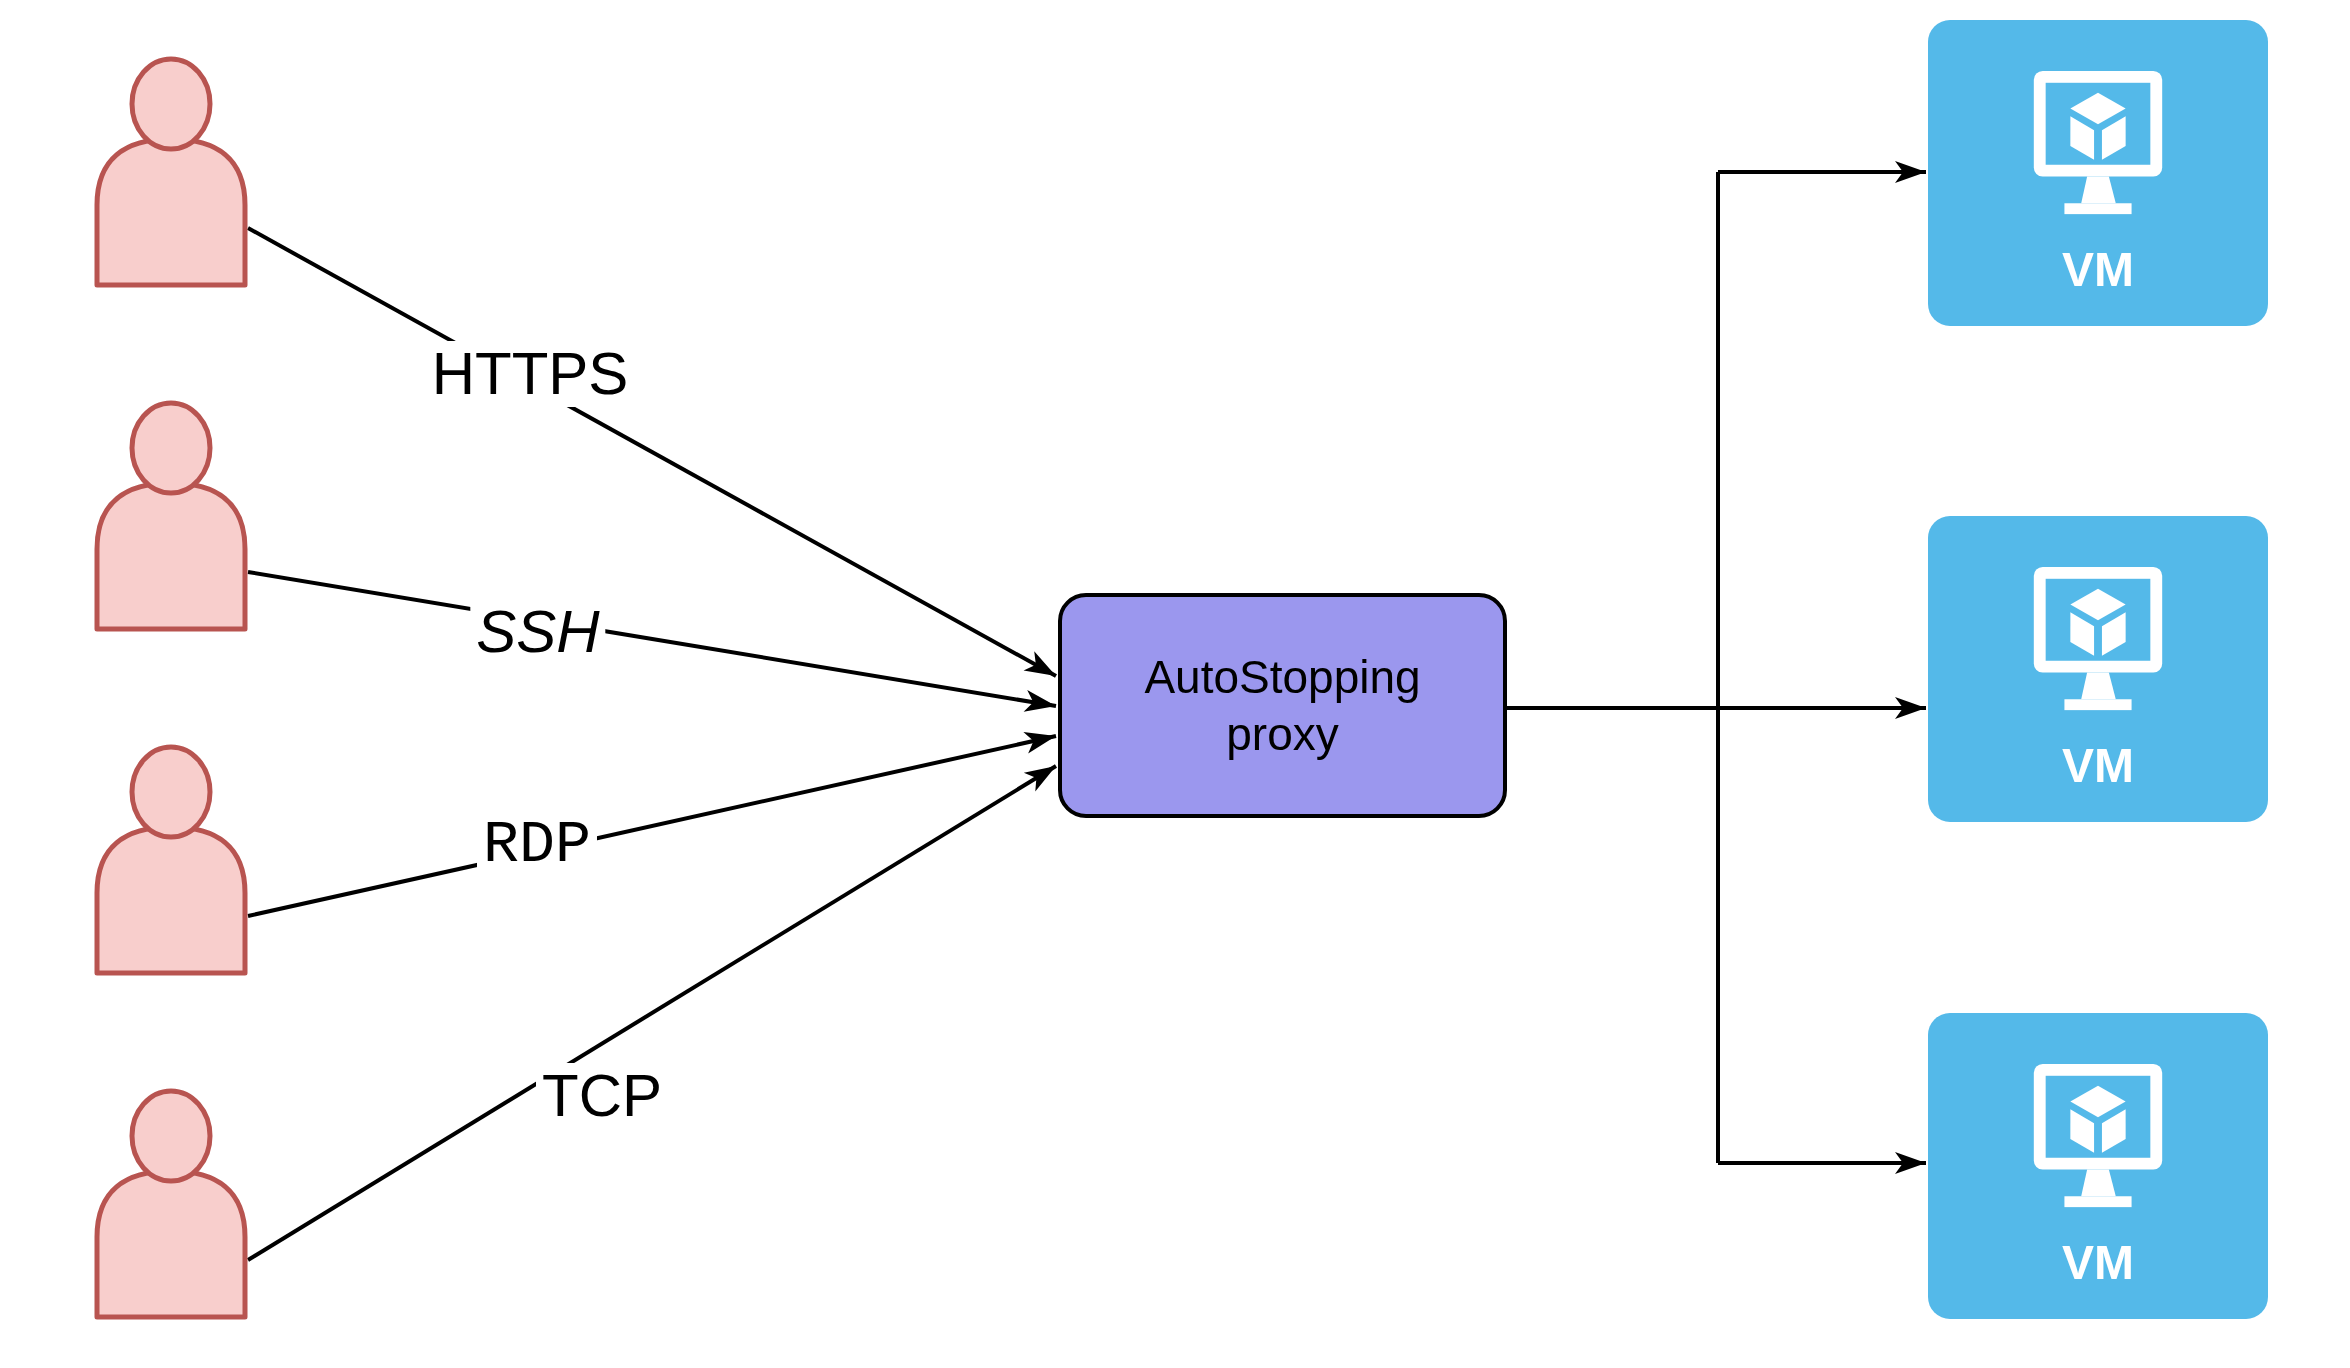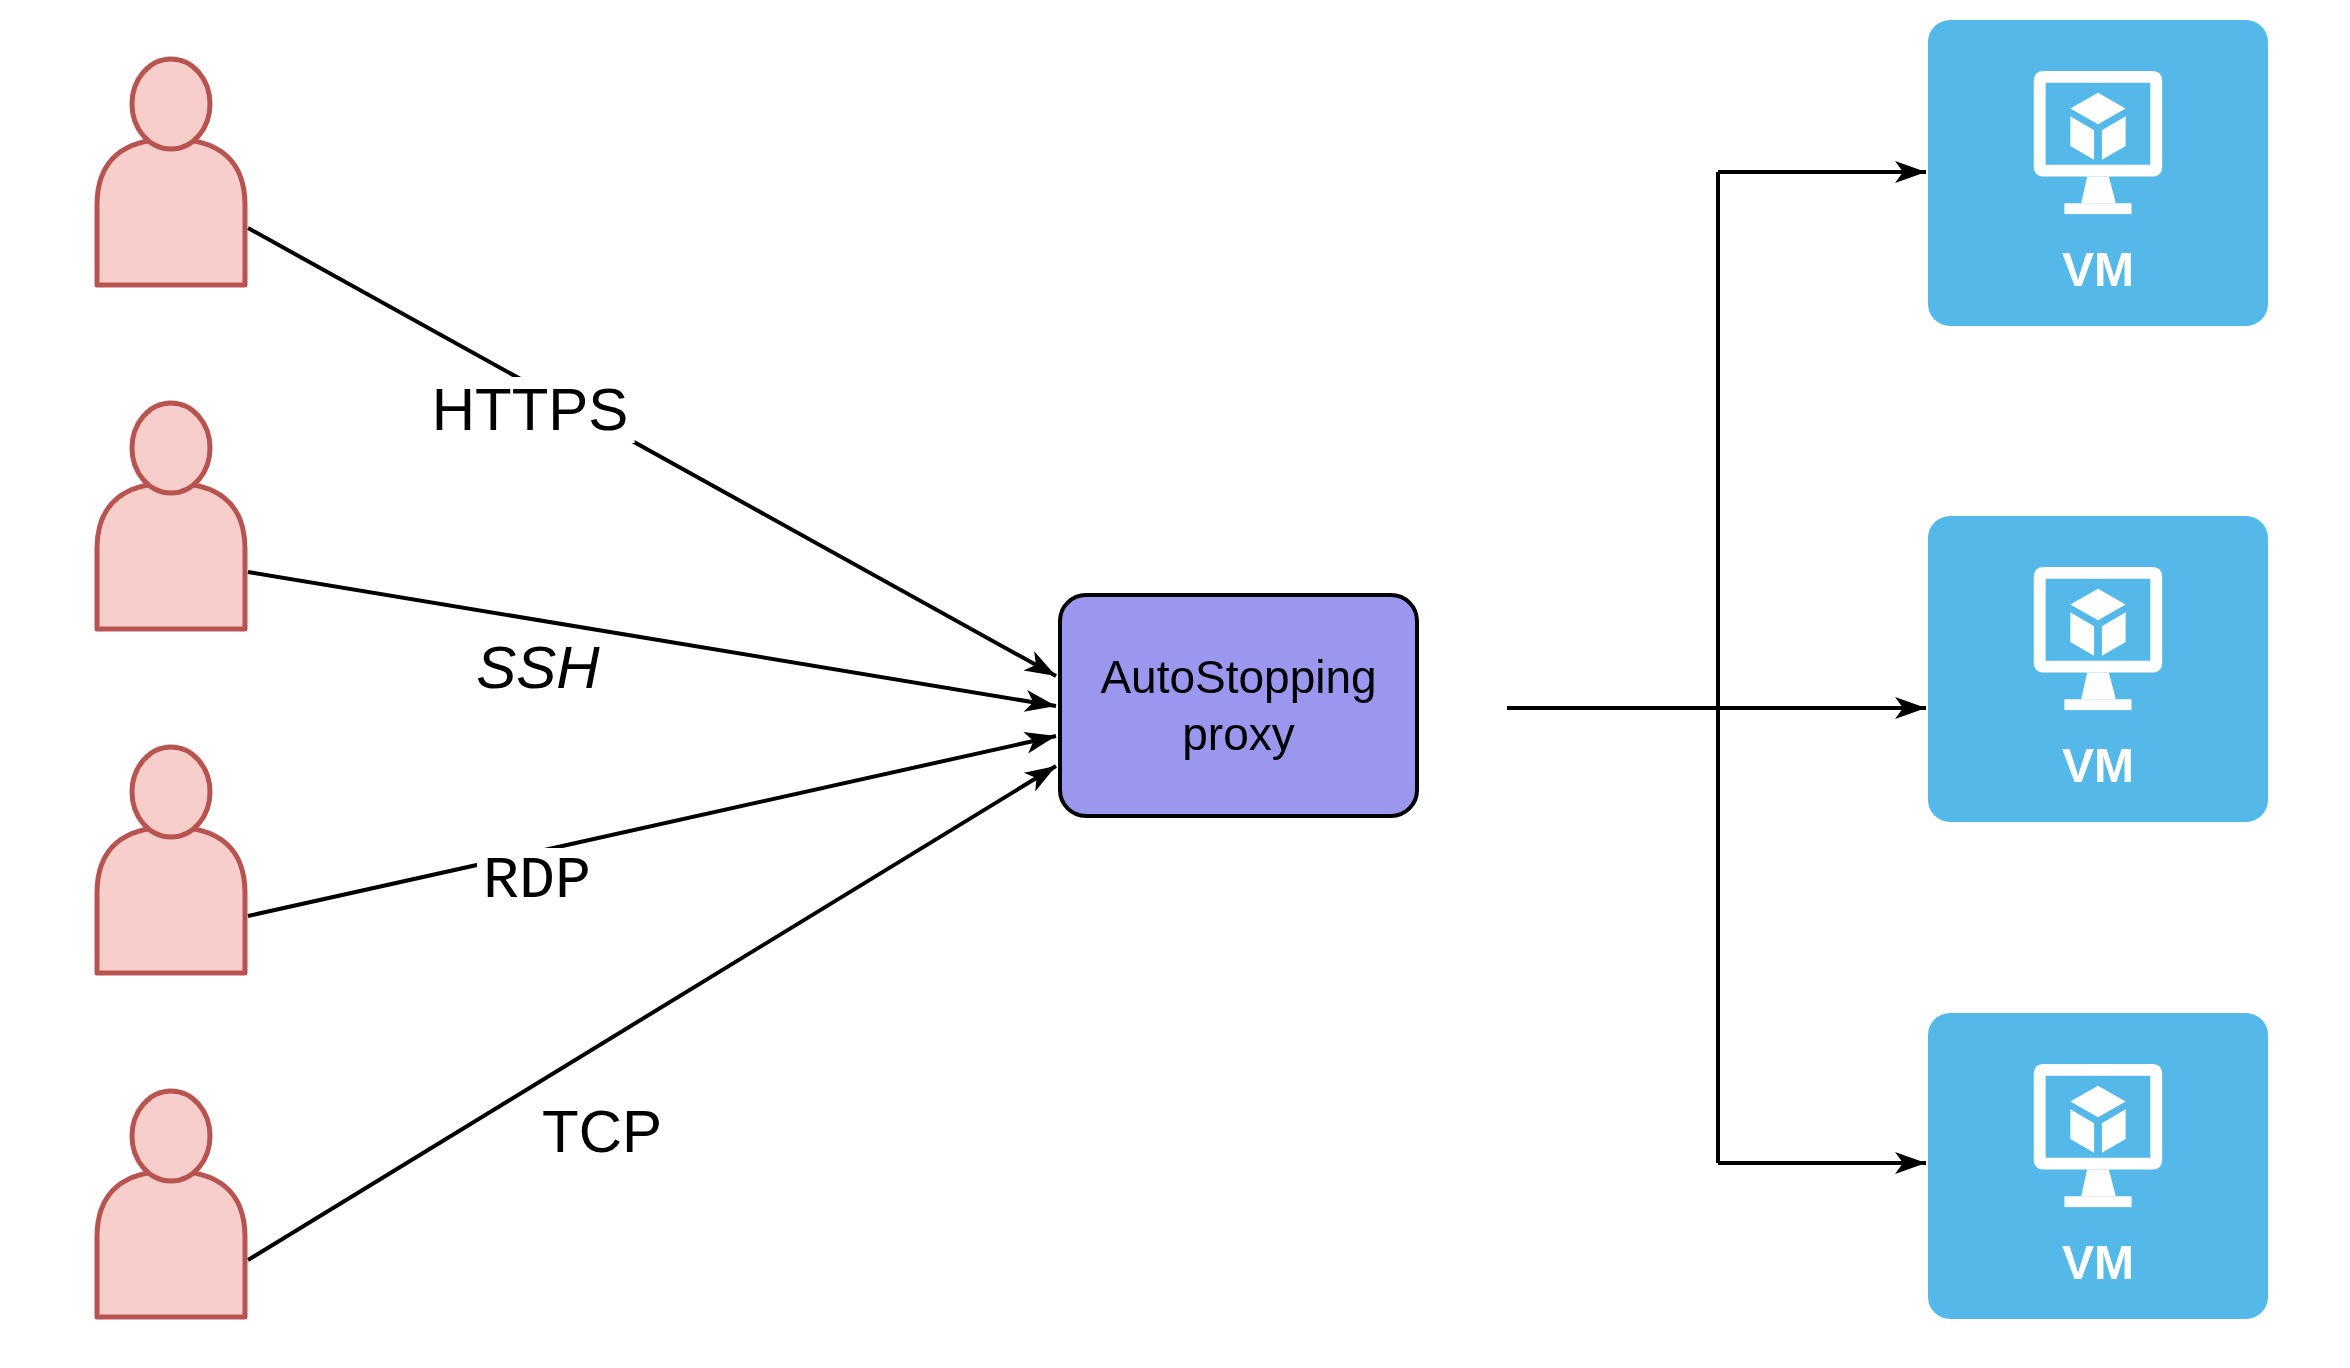--- a/index.html
+++ b/index.html
@@ -37,27 +37,26 @@
   .edge-label {
     position: absolute;
     transform: translate(-50%, -50%);
     background: var(--canvas-bg, #fff);
     color: var(--label-text, #000);
     font-size: 60px;
     line-height: 1.1;
     padding: 0 6px;
     white-space: nowrap;
     z-index: 3;
-    margin-top: 36px;
   }
   .proxy-node {
     position: absolute;
     left: 1058px;
     top: 593px;
-    width: 361px;
+    width: 449px;
     height: 225px;
     box-sizing: border-box;
     background: var(--proxy-fill, #9B97EE);
     border: 4px solid var(--proxy-stroke, #000);
     border-radius: 28px;
     display: flex;
     align-items: center;
     justify-content: center;
     z-index: 2;
   }

